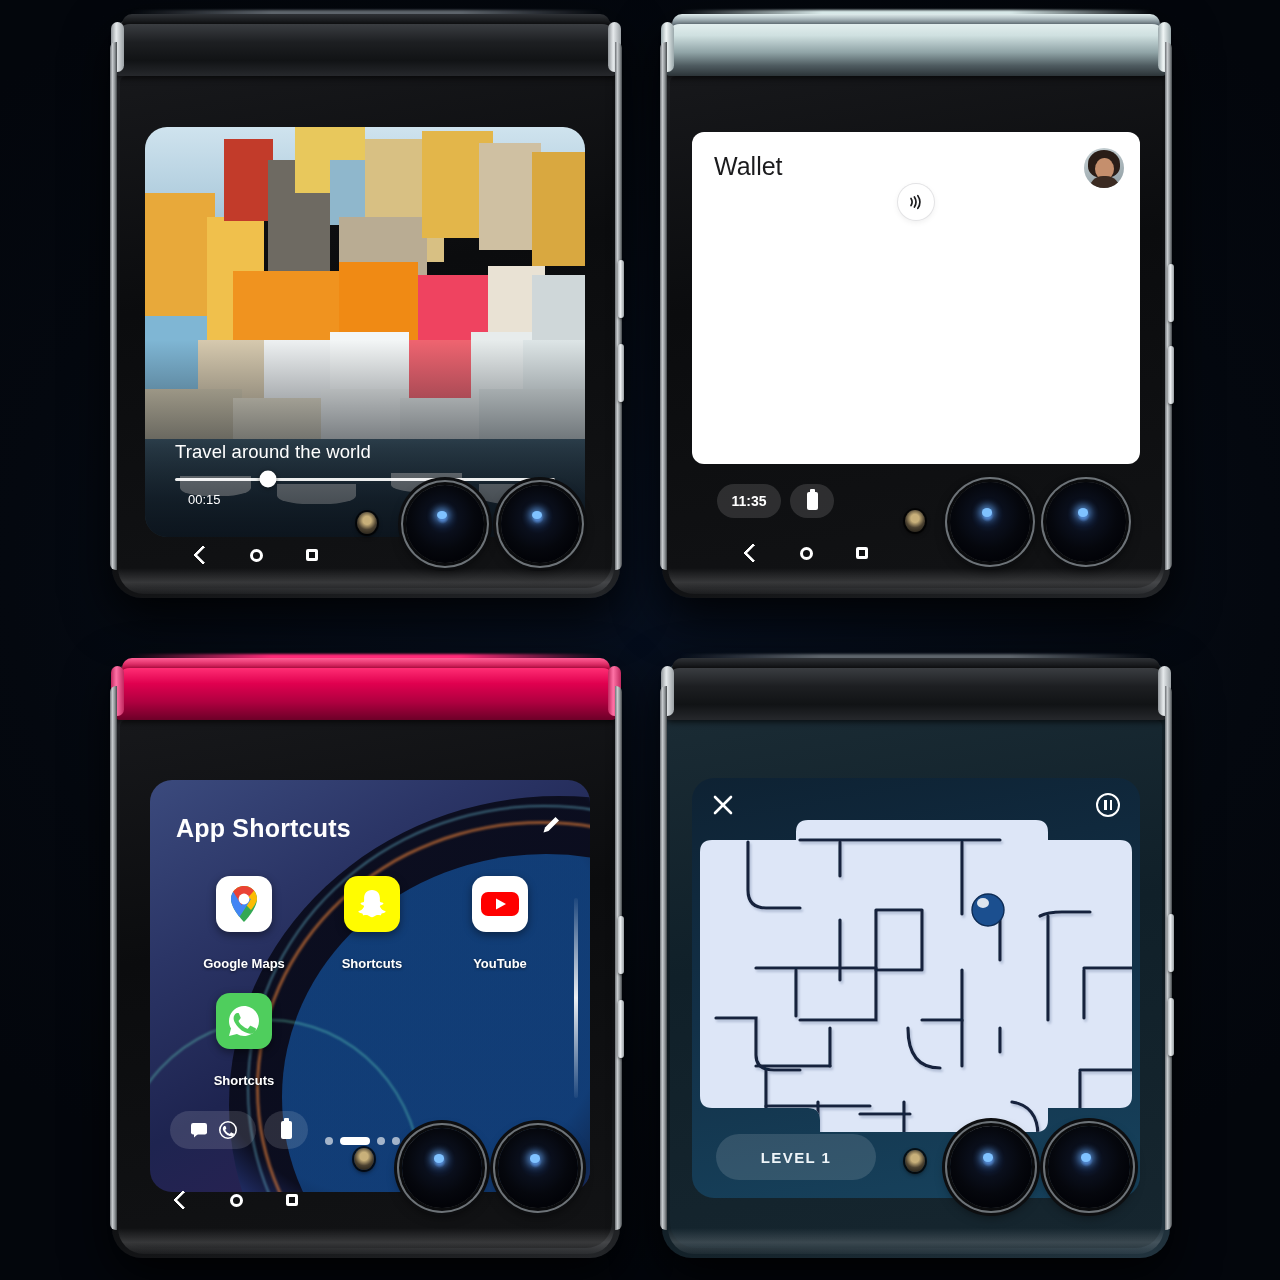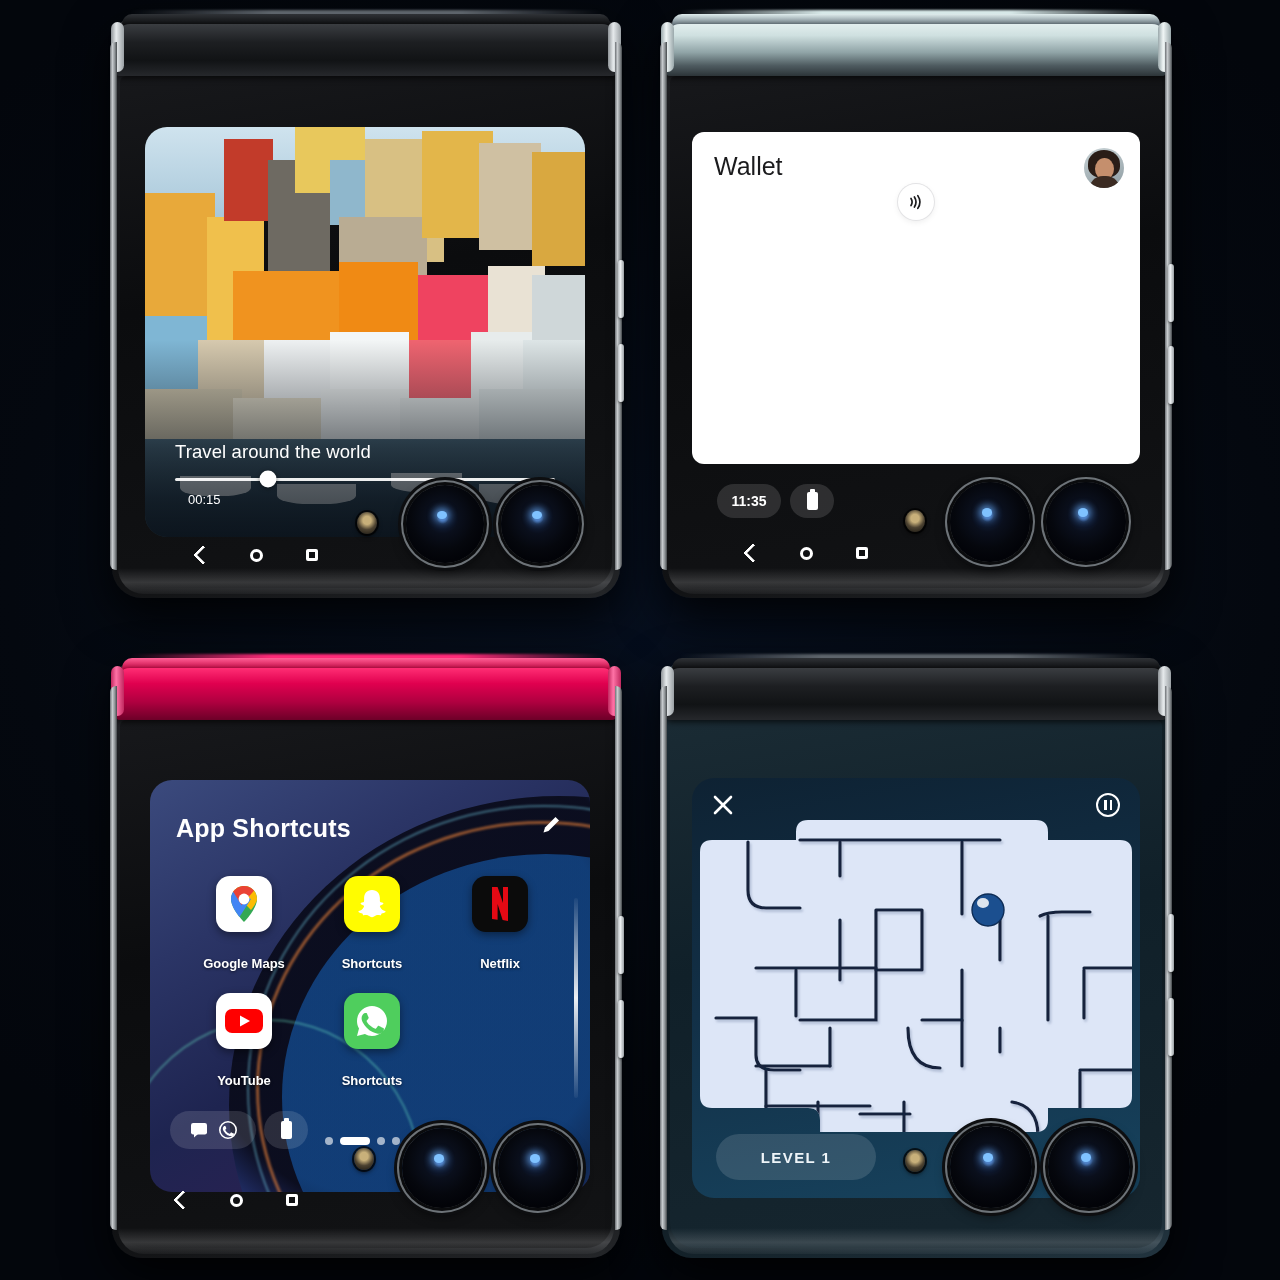--- a/index.html
+++ b/index.html
@@ -415,28 +415,20 @@
         <div class="app">
           <div class="app-ic" style="background:#fffc00">
             <svg width="38" height="38" viewBox="0 0 38 38">
               <path d="M19 5 C13.6 5 11 9 11.1 13.6 c.05 2 .1 3 -.3 3.4 -.7 .7 -2.8 .2 -3.2 1.2 -.3 .9 1.6 1.8 2.9 2.3 .9 .4 .6 .9 .3 1.6 -.9 2.1 -3.1 3.6 -4.8 3.9 -.6 .1 -.8 .6 -.5 1 .6 .9 3 1.2 3.7 1.4 .4 .1 .5 .5 .6 1 .1 .6 .4 1 1.1 .9 1.2 -.2 2.7 -.5 4.3 .2 1.2 .5 2.3 1.8 3.8 1.8 1.5 0 2.6 -1.3 3.8 -1.8 1.6 -.7 3.1 -.4 4.3 -.2 .7 .1 1 -.3 1.1 -.9 .1 -.5 .2 -.9 .6 -1 .7 -.2 3.1 -.5 3.7 -1.4 .3 -.4 .1 -.9 -.5 -1 -1.7 -.3 -3.9 -1.8 -4.8 -3.9 -.3 -.7 -.6 -1.2 .3 -1.6 1.3 -.5 3.2 -1.4 2.9 -2.3 -.4 -1 -2.5 -.5 -3.2 -1.2 -.4 -.4 -.35 -1.4 -.3 -3.4 C27 9 24.4 5 19 5 Z" fill="#ffffff"></path>
             </svg>
           </div>
           <div class="app-lb">Shortcuts</div>
         </div>
 
 
-        <div class="app">
-          <div class="app-ic" style="background:#0b0b0b">
-            <svg width="22" height="38" viewBox="0 0 22 38">
-              <path d="M3 2 h5.6 l5.4 16 V2 H19 v34 l-5.4 -1 L8.6 19 v15.8 L3 34 Z" fill="#e50914"></path>
-            </svg>
-          </div>
-          <div class="app-lb">Netflix</div>
-        </div>
 
         <div class="app">
           <div class="app-ic" style="background:#fff">
             <svg width="40" height="28" viewBox="0 0 40 28">
               <rect x="1" y="2" width="38" height="24" rx="7" fill="#ff0000"></rect>
               <path d="M16 8.5 L26 14 L16 19.5 Z" fill="#ffffff"></path>
             </svg>
           </div>
           <div class="app-lb">YouTube</div>
         </div>

